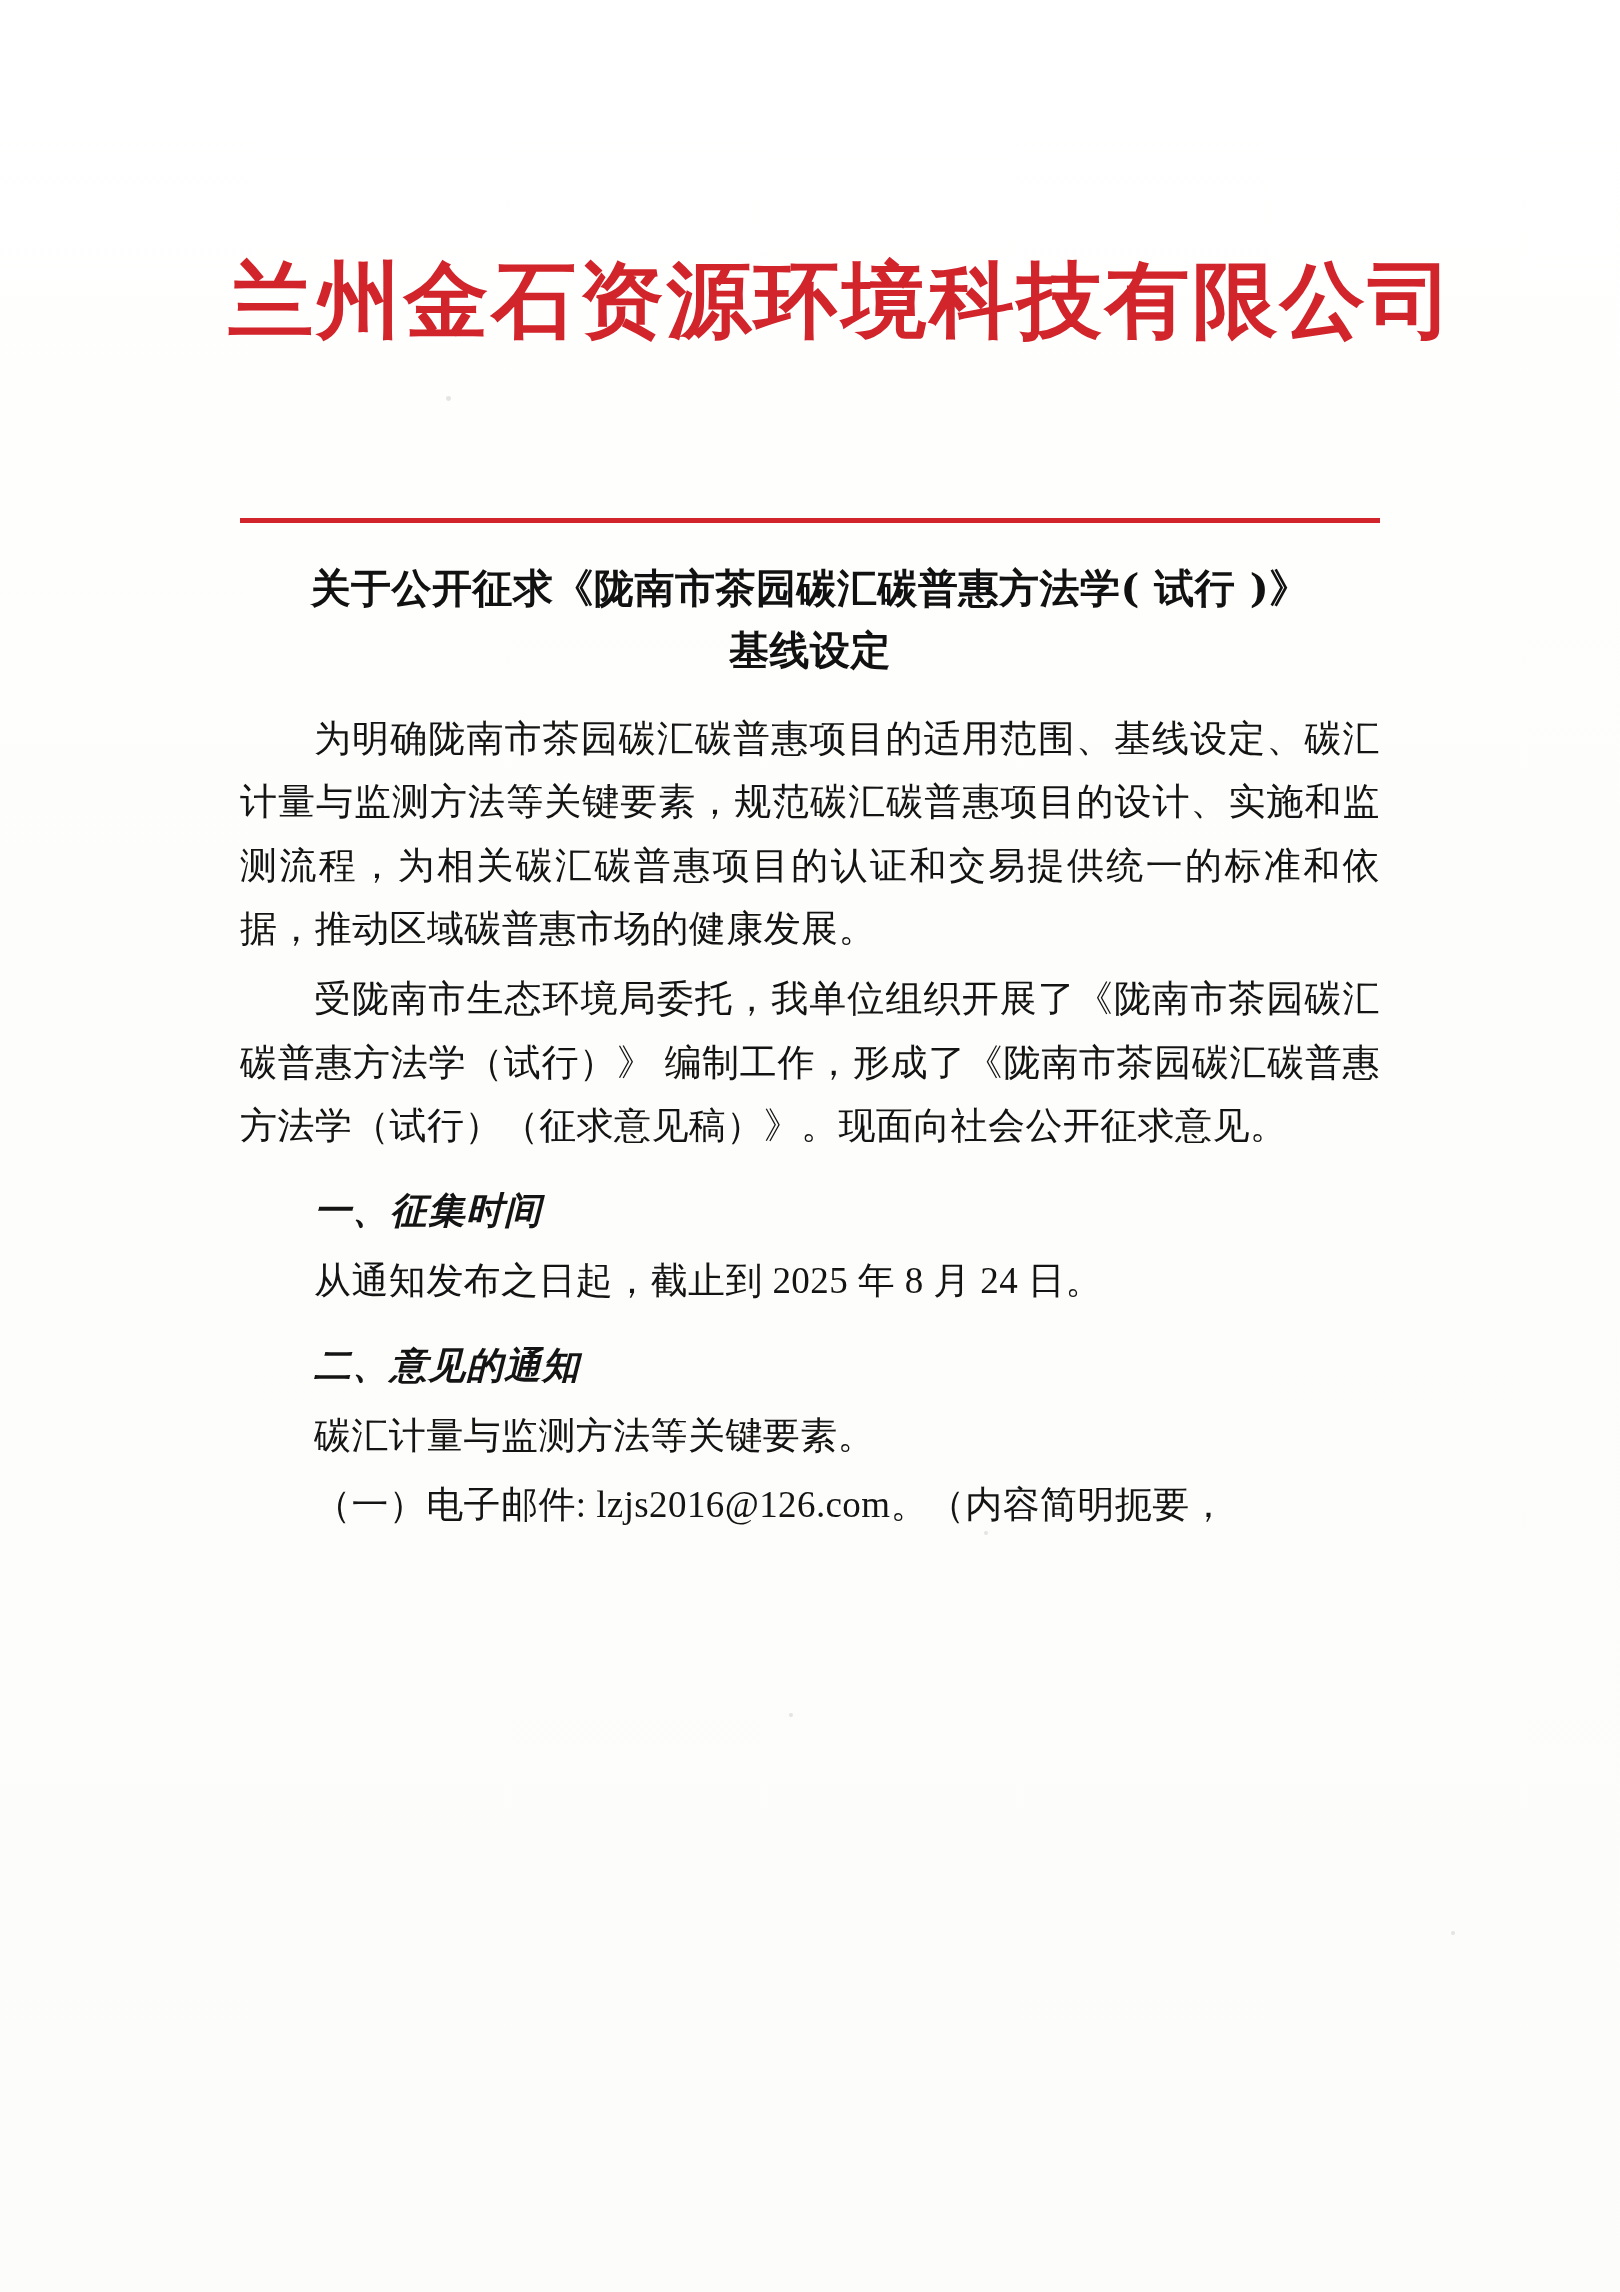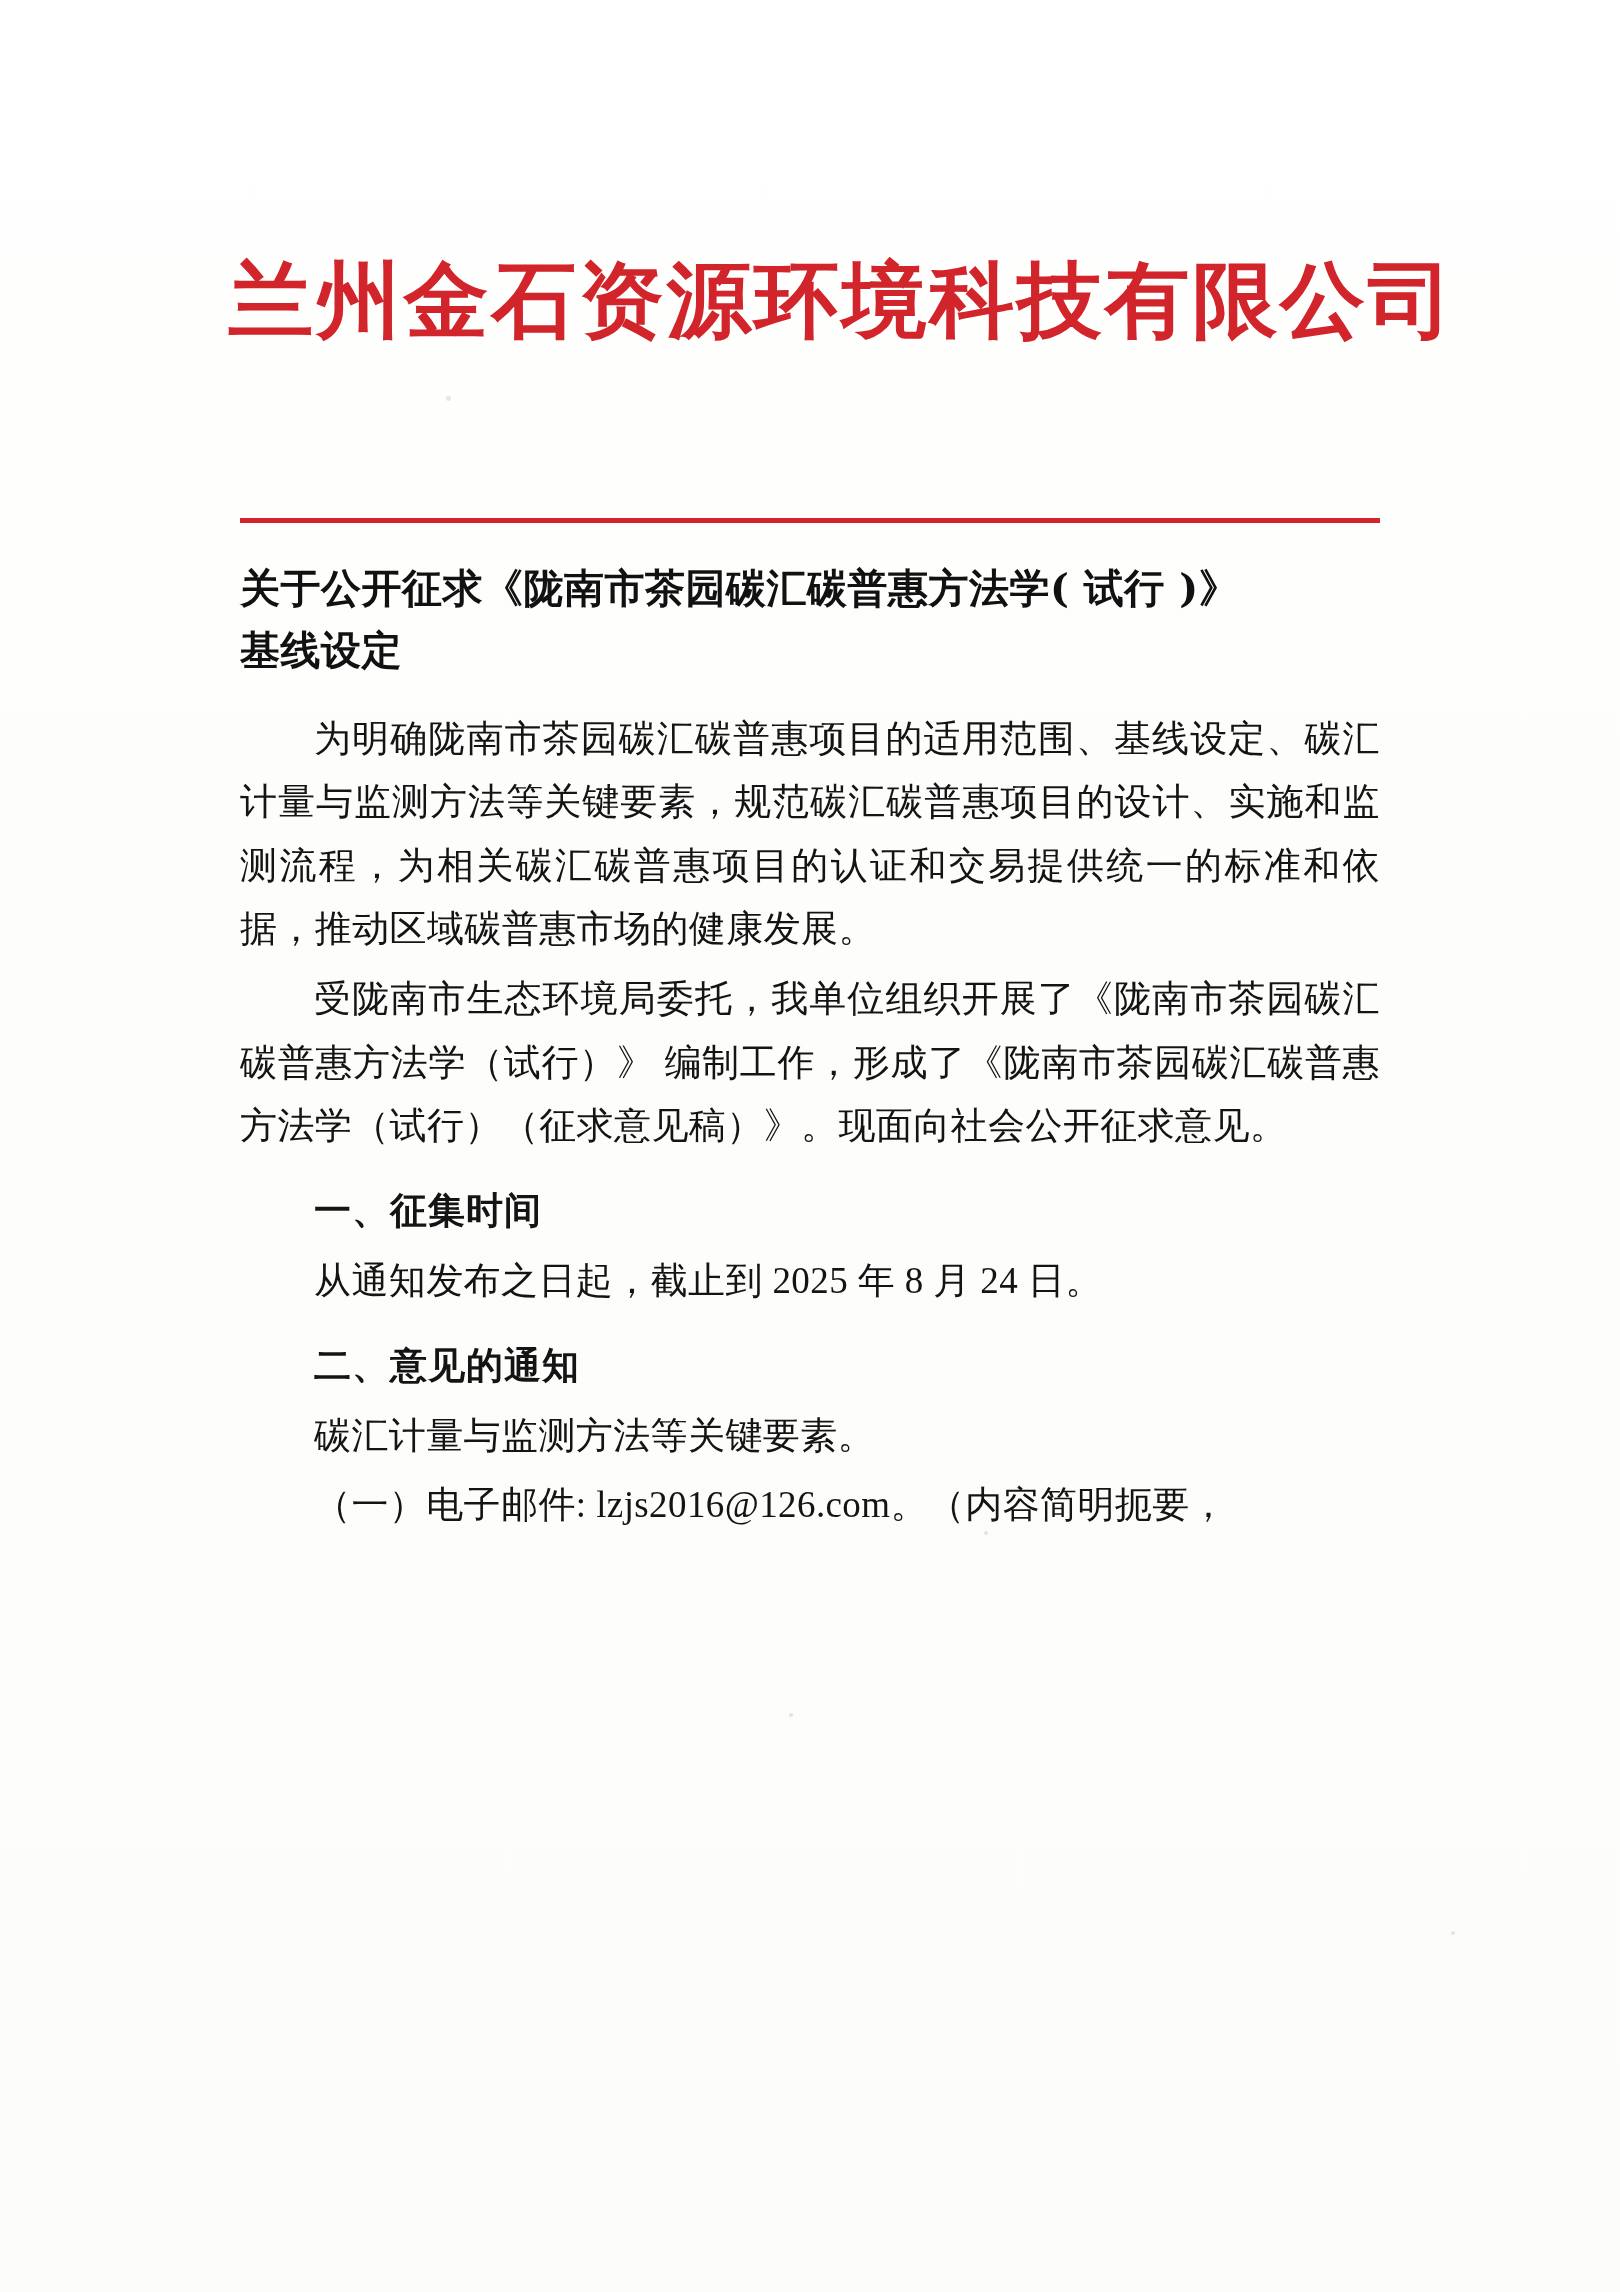--- a/index.html
+++ b/index.html
@@ -47,20 +47,21 @@
     margin-top: 174px;
     height: 5.9px;
   }
   .rule {
     height: 4.9px;
     background: #d2242b;
     width: 100%;
   }
   .doc-title {
     margin-top: 33px;
+    text-align: center;
     font-family: "DejaVu Serif", "Liberation Serif", serif;
     font-weight: bold;
     font-size: 40px;
     line-height: 1.55;
     letter-spacing: 0.5px;
     color: #111111;
   }
   .doc-title .l2 {
     display: block;
   }
@@ -77,20 +78,21 @@
     text-indent: 2em;
     margin: 0 0 5.9px 0;
   }
   .heading {
     margin: 21.6px 0 5.9px 0;
     text-indent: 2em;
     font-family: "DejaVu Serif", "Liberation Serif", serif;
     font-weight: bold;
     font-size: 37px;
     letter-spacing: 1px;
+    font-style: italic;
   }
   .plain {
     text-indent: 2em;
     margin: 0 0 5.9px 0;
   }
   .speck {
     position: absolute;
     background: #cfcfcf;
     border-radius: 50%;
     opacity: 0.55;

